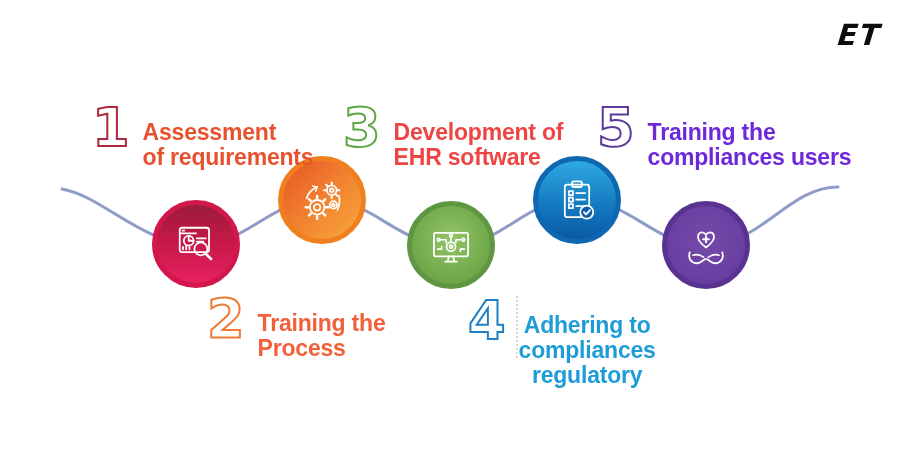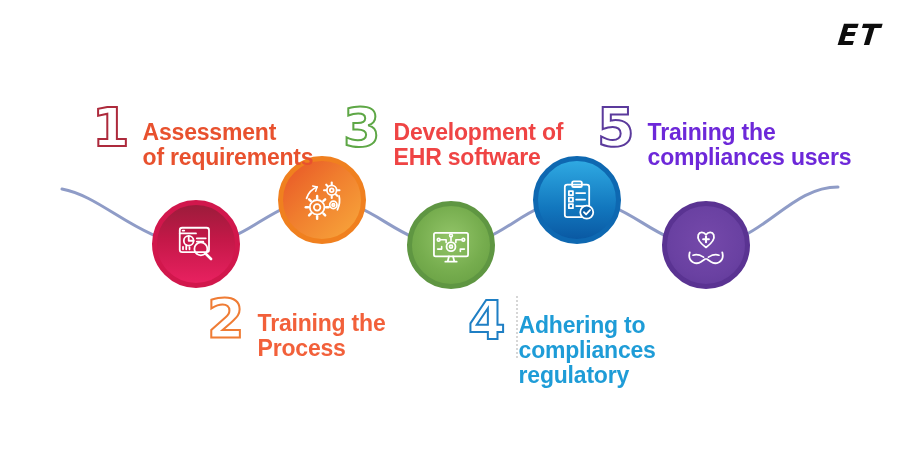--- a/index.html
+++ b/index.html
@@ -40,21 +40,21 @@
   }
   .n1 { -webkit-text-stroke-color:#ad2a3c; }
   .n2 { -webkit-text-stroke-color:#ef7c35; }
   .n3 { -webkit-text-stroke-color:#5ea746; }
   .n4 { -webkit-text-stroke-color:#1f7fc4; }
   .n5 { -webkit-text-stroke-color:#5b3a9c; }
   .step-label { font-size:23px; font-weight:700; line-height:25px; padding-top:2px; letter-spacing:-0.2px;margin-top:16px; }
   .t1 { color:#e8512e; }
   .t2 { color:#f2603a; }
   .t3 { color:#ef4444; }
-  .t4 { color:#1e9cd7; }
+  .t4 { color:#1e9cd7;text-align:center; }
   .t5 { color:#6d28d9; }
   .p1 { left:92px;  top:102px; }
   .p2 { left:207px; top:293px; }
   .p3 { left:343px; top:102px; }
   .p4 { left:468px; top:295px; }
   .p5 { left:597px; top:102px; }
   .dotted-sep {
     position:absolute; left:516px; top:296px; height:62px; width:0;
     border-left:2px dotted #d6d6d6; z-index:1;
   }

